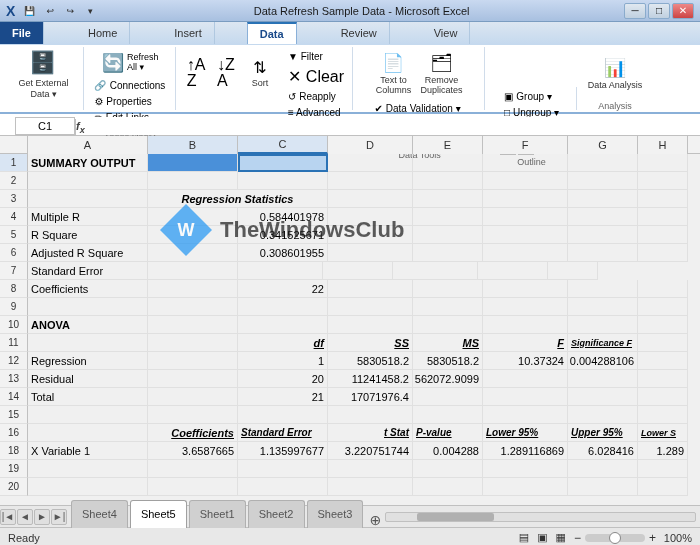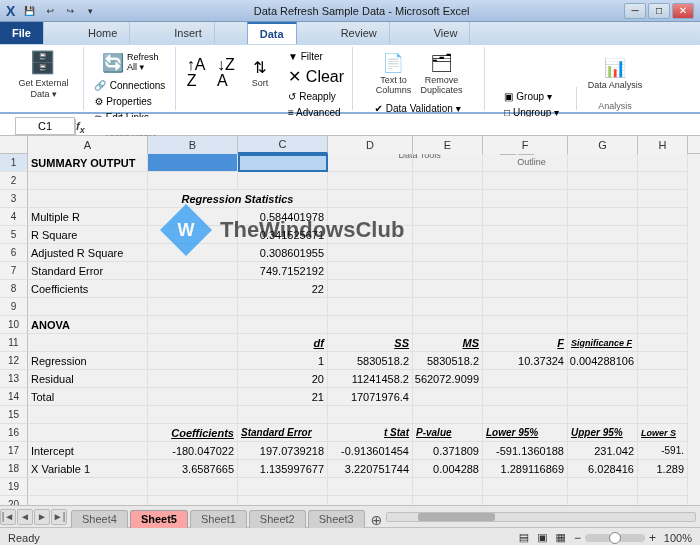--- a/index.html
+++ b/index.html
@@ -204,35 +204,35 @@
     .sheet-tabs {
       display: flex;
       align-items: flex-end;
       height: 22px;
       background: #e8e8e8;
       border-top: 1px solid #c0c0c0;
       padding-left: 4px;
       gap: 2px;
     }
     .sheet-tab {
-      height: 18px;
+      height: 28px;
       padding: 0 10px;
       background: #d0d0d0;
       border: 1px solid #b0b0b0;
       border-bottom: none;
       border-radius: 3px 3px 0 0;
       font-size: 11px;
       cursor: pointer;
       display: flex; align-items: center;
       color: #555;
     }
     .sheet-tab.active {
-      background: #fca5a5;
+      background: #ffffff;
       color: #000;
-      font-weight: bold;
+      font-weight: normal;
       border-color: #a0a0a0;
     }
     .tab-nav { display: flex; gap: 1px; align-items: center; margin-right: 4px; font-size: 10px; color: #555; }
     .tab-nav-btn { width: 16px; height: 16px; display: flex; align-items: center; justify-content: center; cursor: pointer; border: 1px solid #bbb; background: #e0e0e0; border-radius: 2px; }
 
     
     .status-bar {
       height: 20px;
       background: #e8e8e8;
       border-top: 1px solid #c0c0c0;
@@ -484,21 +484,20 @@
       <div class="cell w-e"></div>
       <div class="cell w-f"></div>
       <div class="cell w-g"></div>
       <div class="cell w-h"></div>
     </div>
 
     <div class="data-row">
       <div class="row-num">7</div>
       <div class="cell w-a">Standard Error</div>
       <div class="cell w-b"></div>
-      <div class="cell w-c cell-right">749.7152192</div>
       <div class="cell w-d"></div>
       <div class="cell w-e"></div>
       <div class="cell w-f"></div>
       <div class="cell w-g"></div>
       <div class="cell w-h"></div>
     </div>
 
     <div class="data-row">
       <div class="row-num">8</div>
       <div class="cell w-a">Coefficients</div>
@@ -600,31 +599,20 @@
       <div class="cell w-a"></div>
       <div class="cell w-b cell-header cell-right" style="font-size:11px;">Coefficients</div>
       <div class="cell w-c cell-header" style="font-size:10px;">Standard Error</div>
       <div class="cell w-d cell-header cell-right" style="font-size:10px;">t Stat</div>
       <div class="cell w-e cell-header" style="font-size:10px;">P-value</div>
       <div class="cell w-f cell-header" style="font-size:10px;">Lower 95%</div>
       <div class="cell w-g cell-header" style="font-size:10px;">Upper 95%</div>
       <div class="cell w-h cell-header" style="font-size:9px;">Lower S</div>
     </div>
 
-    <div class="data-row">
-      <div class="row-num">17</div>
-      <div class="cell w-a">Intercept</div>
-      <div class="cell w-b cell-right">-180.047022</div>
-      <div class="cell w-c cell-right">197.0739218</div>
-      <div class="cell w-d cell-right">-0.913601454</div>
-      <div class="cell w-e cell-right">0.371809</div>
-      <div class="cell w-f cell-right">-591.1360188</div>
-      <div class="cell w-g cell-right">231.042</div>
-      <div class="cell w-h cell-right" style="font-size:10px;">-591.</div>
-    </div>
 
     <div class="data-row">
       <div class="row-num">18</div>
       <div class="cell w-a">X Variable 1</div>
       <div class="cell w-b cell-right">3.6587665</div>
       <div class="cell w-c cell-right">1.135997677</div>
       <div class="cell w-d cell-right">3.220751744</div>
       <div class="cell w-e cell-right">0.004288</div>
       <div class="cell w-f cell-right">1.289116869</div>
       <div class="cell w-g cell-right">6.028416</div>

